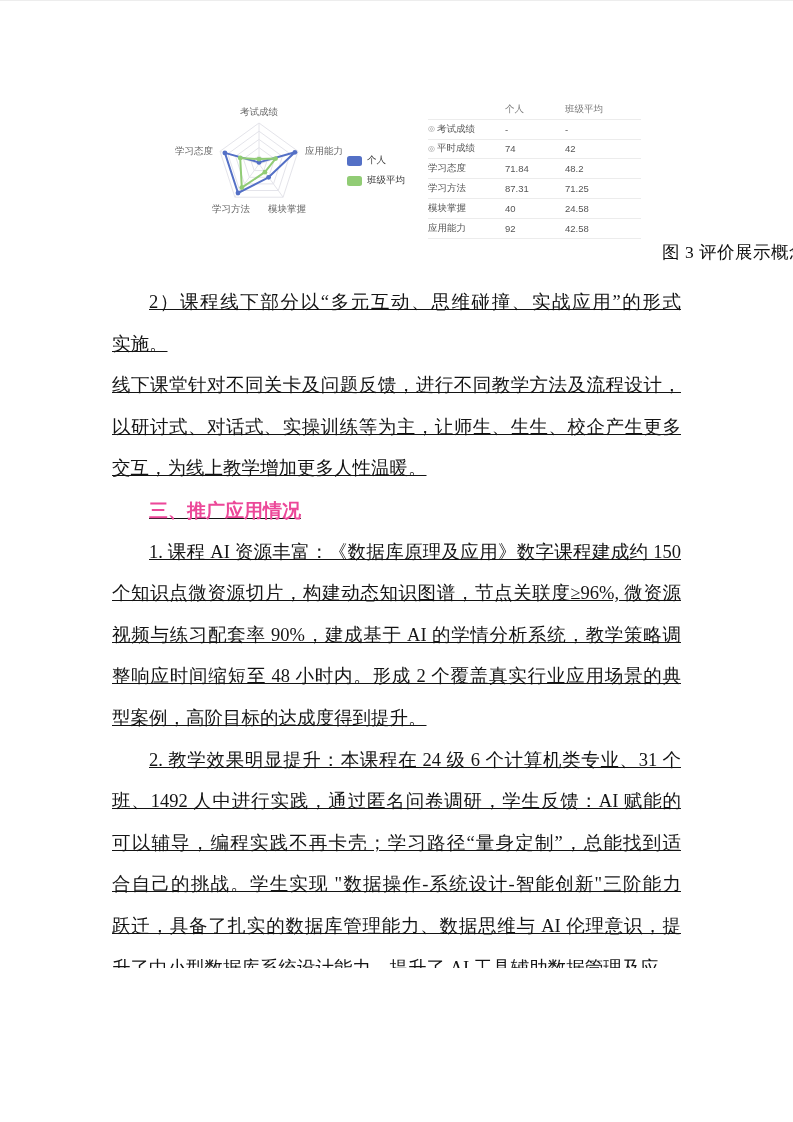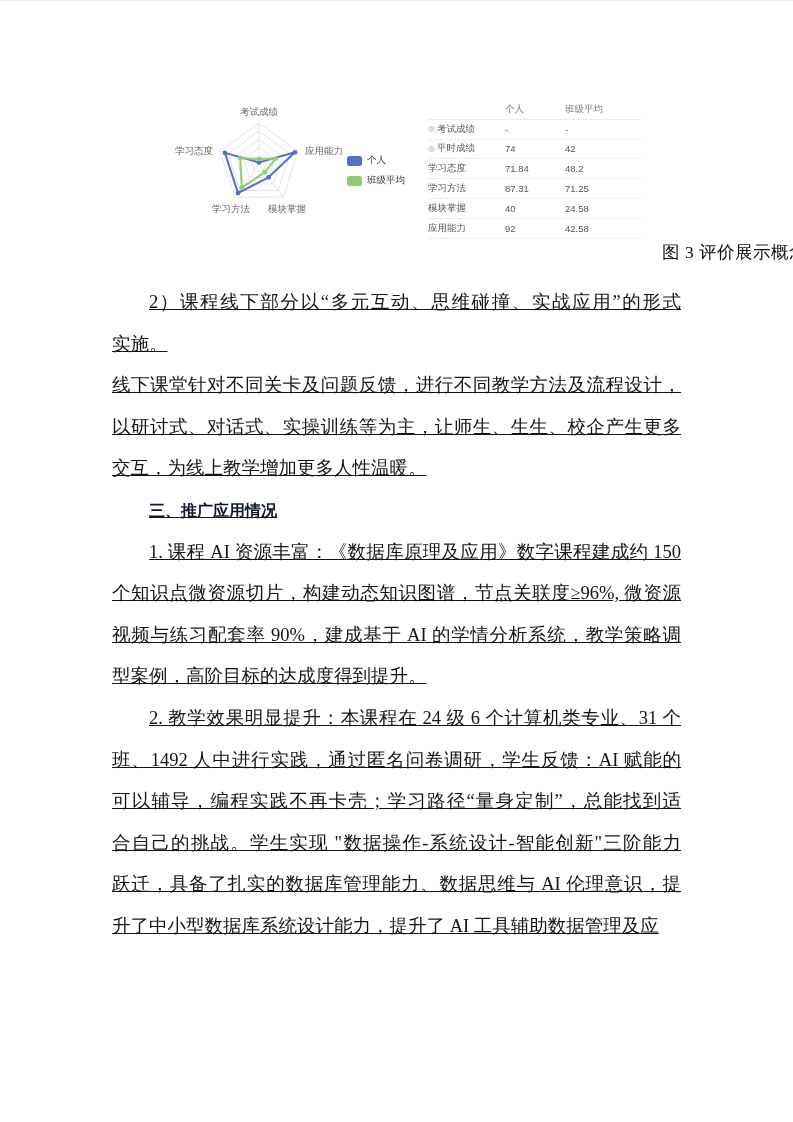--- a/index.html
+++ b/index.html
@@ -24,21 +24,21 @@
   .tc-personal { width:60px; }
   .tc-avg { flex:1; }
   
   .caption { position:absolute; left:0; top:239px; width:793px; text-align:right;
              font-size:17.5px; color:#111; letter-spacing:0.5px;margin-left:32px; }
   
   .textblock { position:absolute; left:112px; top:281px; width:569px; color:#141414; font-size:18.5px;text-decoration:underline; }
   .tline { height:41.6px; line-height:41.6px; text-align:justify; text-align-last:justify; overflow:hidden; }
   .tline-last { text-align-last:left; }
   .indent { text-indent:37px; }
-  .heading { height:41.6px; line-height:41.6px; font-weight:bold; text-indent:37px; font-size:16px; color:#0f172a; }
+  .heading { height:41.6px; line-height:41.6px; font-weight:bold; text-indent:37px; font-size:19px; color:#ec4899; }
   
   .footer { position:absolute; left:0; top:1045px; width:793px; text-align:center;
             font-size:12px; font-weight:normal; color:#222; letter-spacing:1px;margin-left:48px; }
 </style>
 </head>
 <body>
 
 <div class="page">
 
   <div class="figure">
@@ -141,20 +141,21 @@
   <div id="textblock" class="textblock">
       <div class="tline indent">2）课程线下部分以“多元互动、思维碰撞、实战应用”的形式</div>
       <div class="tline tline-last">实施。</div>
       <div class="tline">线下课堂针对不同关卡及问题反馈，进行不同教学方法及流程设计，</div>
       <div class="tline">以研讨式、对话式、实操训练等为主，让师生、生生、校企产生更多</div>
       <div class="tline tline-last">交互，为线上教学增加更多人性温暖。</div>
       <div class="heading">三、推广应用情况</div>
       <div class="tline indent">1. 课程 AI 资源丰富：《数据库原理及应用》数字课程建成约 150</div>
       <div class="tline">个知识点微资源切片，构建动态知识图谱，节点关联度≥96%, 微资源</div>
       <div class="tline">视频与练习配套率 90%，建成基于 AI 的学情分析系统，教学策略调</div>
+      <div class="tline">整响应时间缩短至 48 小时内。形成 2 个覆盖真实行业应用场景的典</div>
       <div class="tline tline-last">型案例，高阶目标的达成度得到提升。</div>
       <div class="tline indent">2. 教学效果明显提升：本课程在 24 级 6 个计算机类专业、31 个</div>
       <div class="tline">班、1492 人中进行实践，通过匿名问卷调研，学生反馈：AI 赋能的</div>
       <div class="tline">可以辅导，编程实践不再卡壳；学习路径“量身定制”，总能找到适</div>
       <div class="tline">合自己的挑战。学生实现 "数据操作-系统设计-智能创新"三阶能力</div>
       <div class="tline">跃迁，具备了扎实的数据库管理能力、数据思维与 AI 伦理意识，提</div>
       <div class="tline tline-last">升了中小型数据库系统设计能力，提升了 AI 工具辅助数据管理及应</div>
     </div>
 
   <div class="footer">- 41 -</div>

